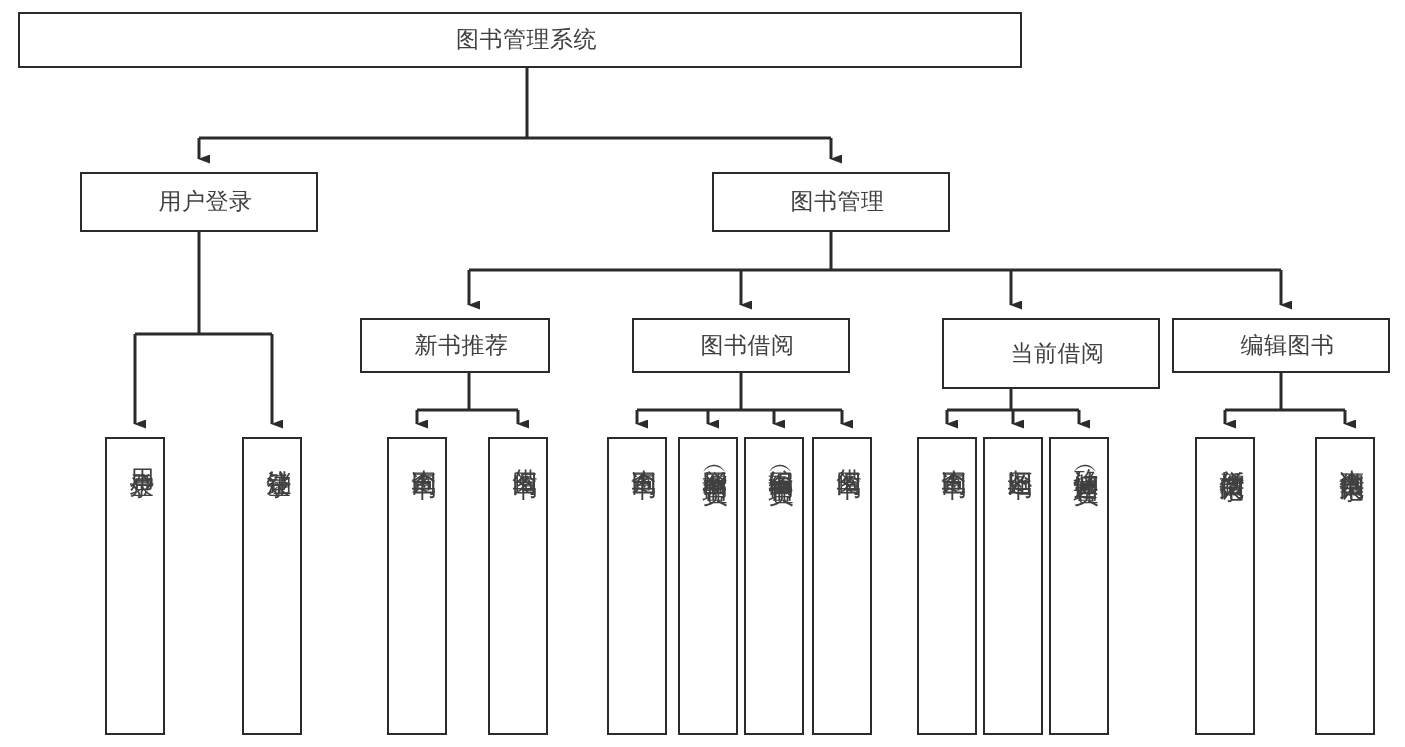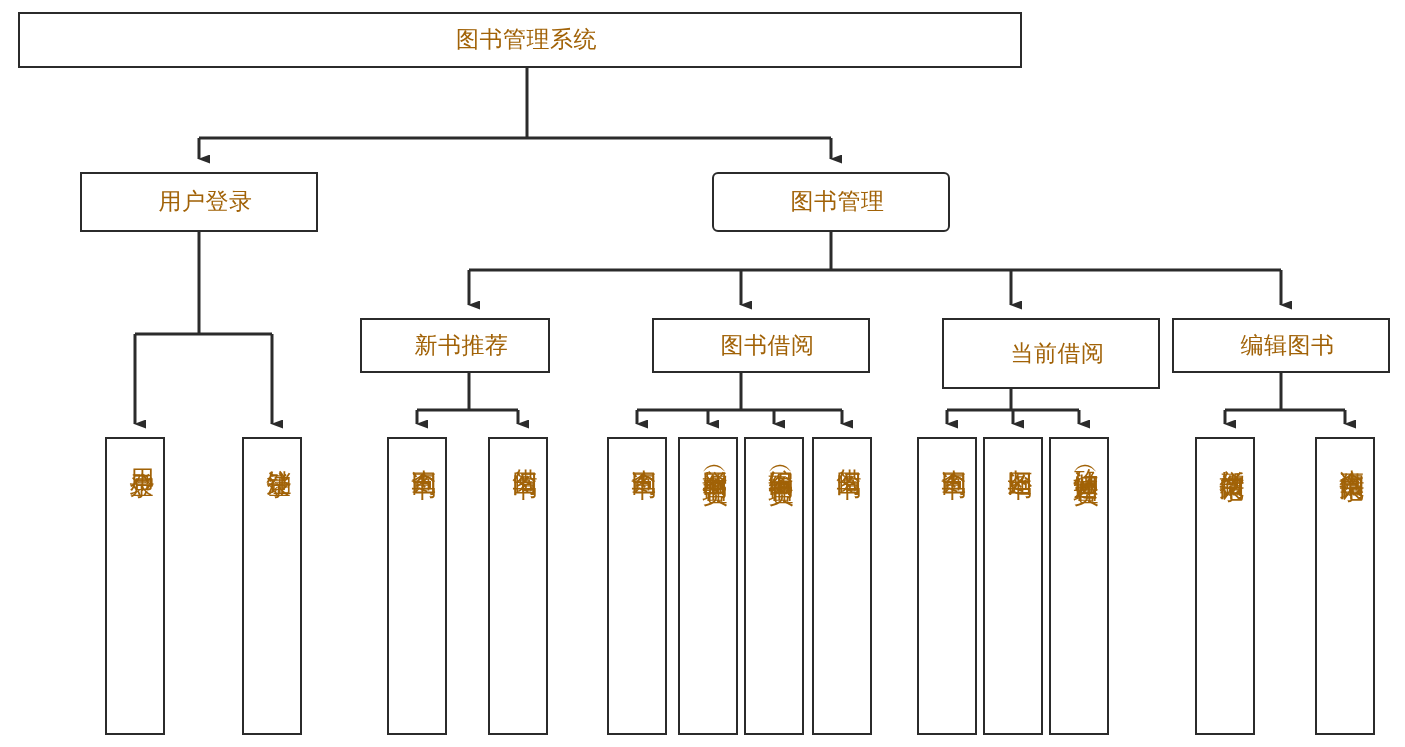--- a/index.html
+++ b/index.html
@@ -23,21 +23,21 @@
     height: 747px;
   }
   .node-box {
     position: absolute;
     box-sizing: border-box;
     border: 2.5px solid #2b2b2b;
     background: #ffffff;
     display: flex;
     align-items: center;
     justify-content: center;
-    color: #a16207;
+    color: #404040;
     padding-left: 13px;
   }
   .node-label-h {
     font-size: 23px;
     line-height: 1.1;
     letter-spacing: 0.5px;
     white-space: nowrap;
     text-align: center;
   }
   .node-box.leaf {
@@ -112,27 +112,27 @@
       </g>
   </svg>
 
   <div id="node-layer">
       <div class="node-box" style="left: 18px; top: 12px; width: 1004px; height: 56px;">
         <div class="node-label-h">图书管理系统</div>
       </div>
       <div class="node-box" style="left: 80px; top: 172px; width: 238px; height: 60px;">
         <div class="node-label-h">用户登录</div>
       </div>
-      <div class="node-box" style="left: 712px; top: 172px; width: 238px; height: 60px; border-radius: 6px;">
+      <div class="node-box" style="left: 712px; top: 172px; width: 238px; height: 60px;">
         <div class="node-label-h">图书管理</div>
       </div>
       <div class="node-box" style="left: 360px; top: 318px; width: 190px; height: 55px;">
         <div class="node-label-h">新书推荐</div>
       </div>
-      <div class="node-box" style="left: 632px; top: 318px; width: 218px; height: 55px; margin-left: 20px;">
+      <div class="node-box" style="left: 632px; top: 318px; width: 218px; height: 55px;">
         <div class="node-label-h">图书借阅</div>
       </div>
       <div class="node-box" style="left: 942px; top: 318px; width: 218px; height: 71px;">
         <div class="node-label-h">当前借阅</div>
       </div>
       <div class="node-box" style="left: 1172px; top: 318px; width: 218px; height: 55px;">
         <div class="node-label-h">编辑图书</div>
       </div>
       <div class="node-box leaf" style="left: 105px; top: 437px; width: 60px; height: 298px;">
         <div class="node-label-v">用户登录</div>

